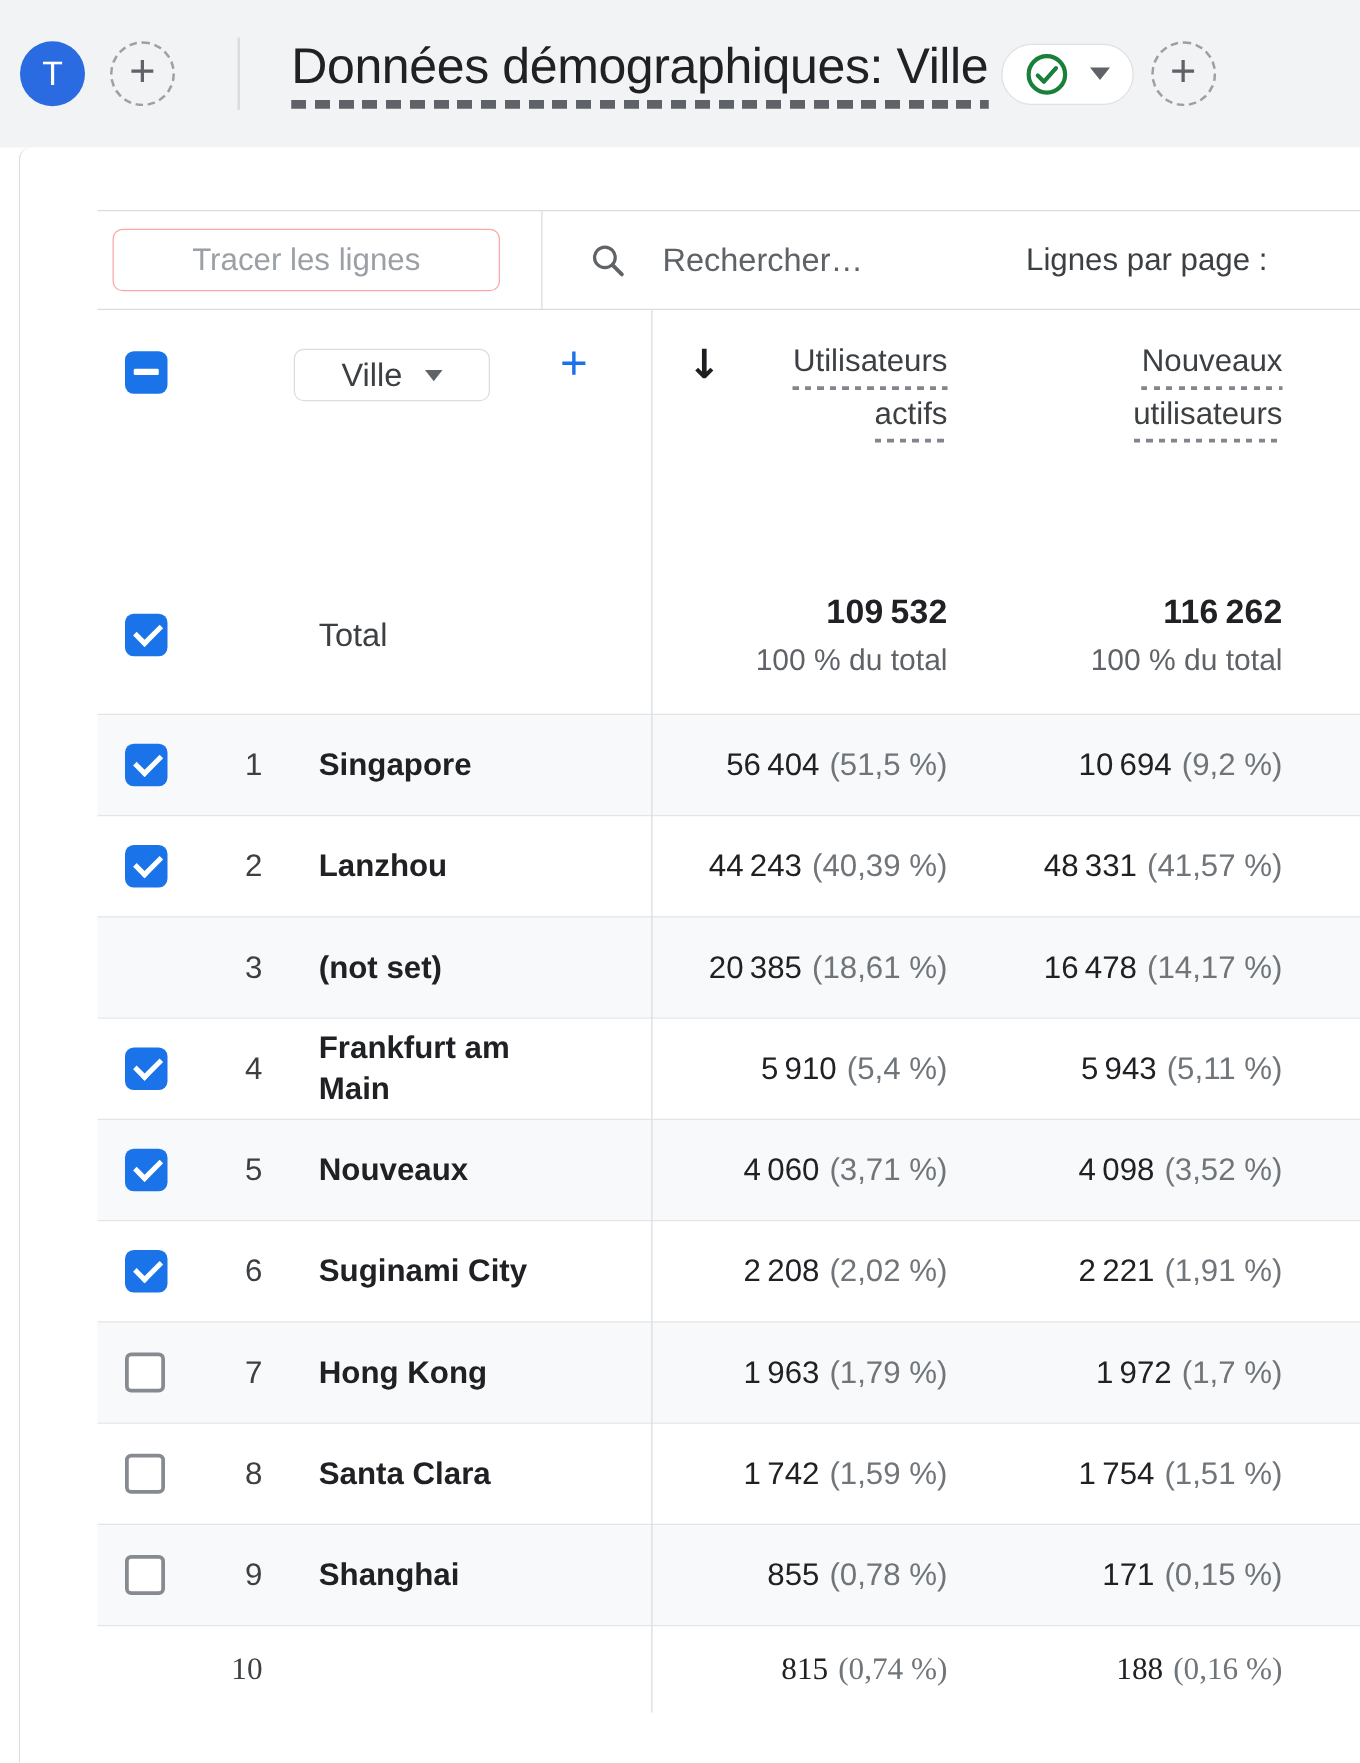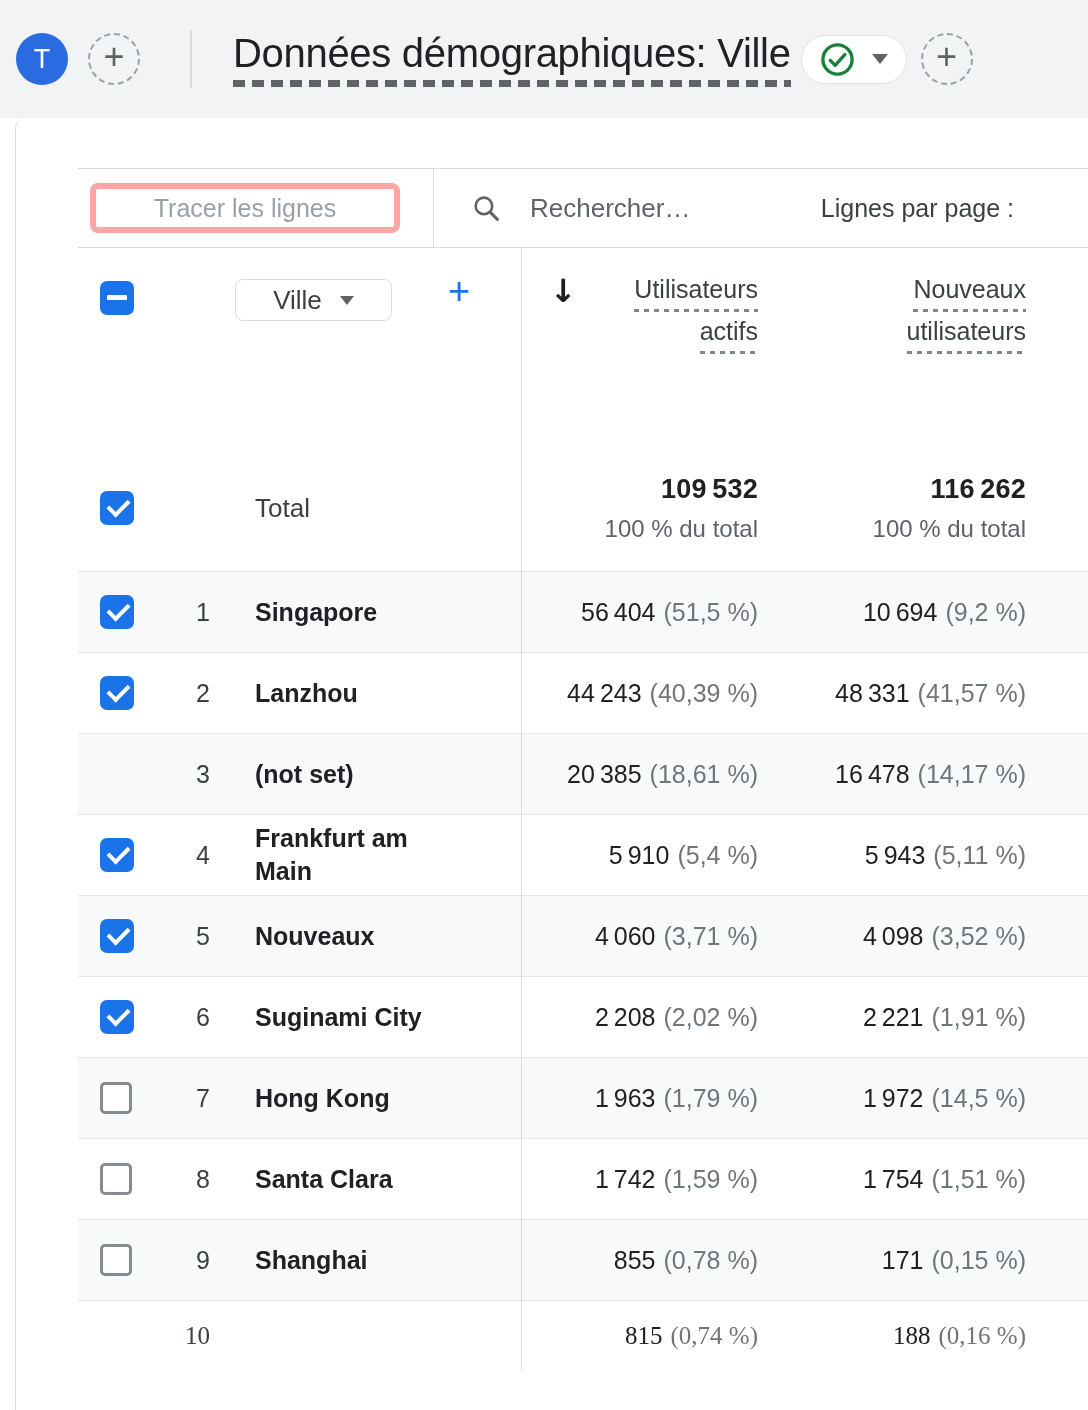--- a/index.html
+++ b/index.html
@@ -34,21 +34,21 @@
   .panel { position:absolute; top:118px; left:15px; width:1073px; height:1292px;
            background:#fff; border-left:1px solid #dadce0; border-top-left-radius:10px; }
   .v-div { position:absolute; left:505px; top:130px; width:1px; height:1122px;
            background:#dadce0; }
 
   .table-wrap { margin-left:62px; width:1010px; }
 
   
   .toolbar { margin-top:50px; height:80px; border-top:1px solid #dadce0;
              border-bottom:1px solid #dadce0; display:flex; align-items:center; }
-  .plot-btn { margin-left:12px; width:310px; height:50px; border:6px solid #fca5a5;
+  .plot-btn { margin-left:12px; width:310px; height:50px; border:1px solid #fca5a5;
               border-radius:8px; background:#fff; color:#9aa0a6; font-size:25px;
               font-weight:500; display:flex; align-items:center; justify-content:center; }
   .toolbar-sep { width:1px; height:79px; background:#dadce0; margin-left:33px; }
   .search-icon { margin-left:37px; flex:0 0 auto; }
   .search-text { margin-left:28px; font-size:26px; color:#5f6368; }
   .rpp { margin-left:auto; margin-right:74px; font-size:25px; color:#3c4043; white-space:nowrap; }
 
   
   .grid-row { display:grid; grid-template-columns:78px 54px 310px 238px 268px 62px; }
 
@@ -301,21 +301,21 @@
     <div class="cell-num">7</div>
     <div class="cell-city">
       <span class="city-txt">Hong Kong</span>
     </div>
     <div class="cell-metric-line">
       <span class="m-val">1 963</span>
       <span class="m-pct">(1,79 %)</span>
     </div>
     <div class="cell-metric-line">
       <span class="m-val">1 972</span>
-      <span class="m-pct">(14,5 %)</span>
+      <span class="m-pct">(1,7 %)</span>
     </div>
     <div></div>
   </div>
         <div class="grid-row data-row">
     <div class="cell-cb">
       <div class="cb unchecked"></div>
     </div>
     <div class="cell-num">8</div>
     <div class="cell-city">
       <span class="city-txt">Santa Clara</span>

